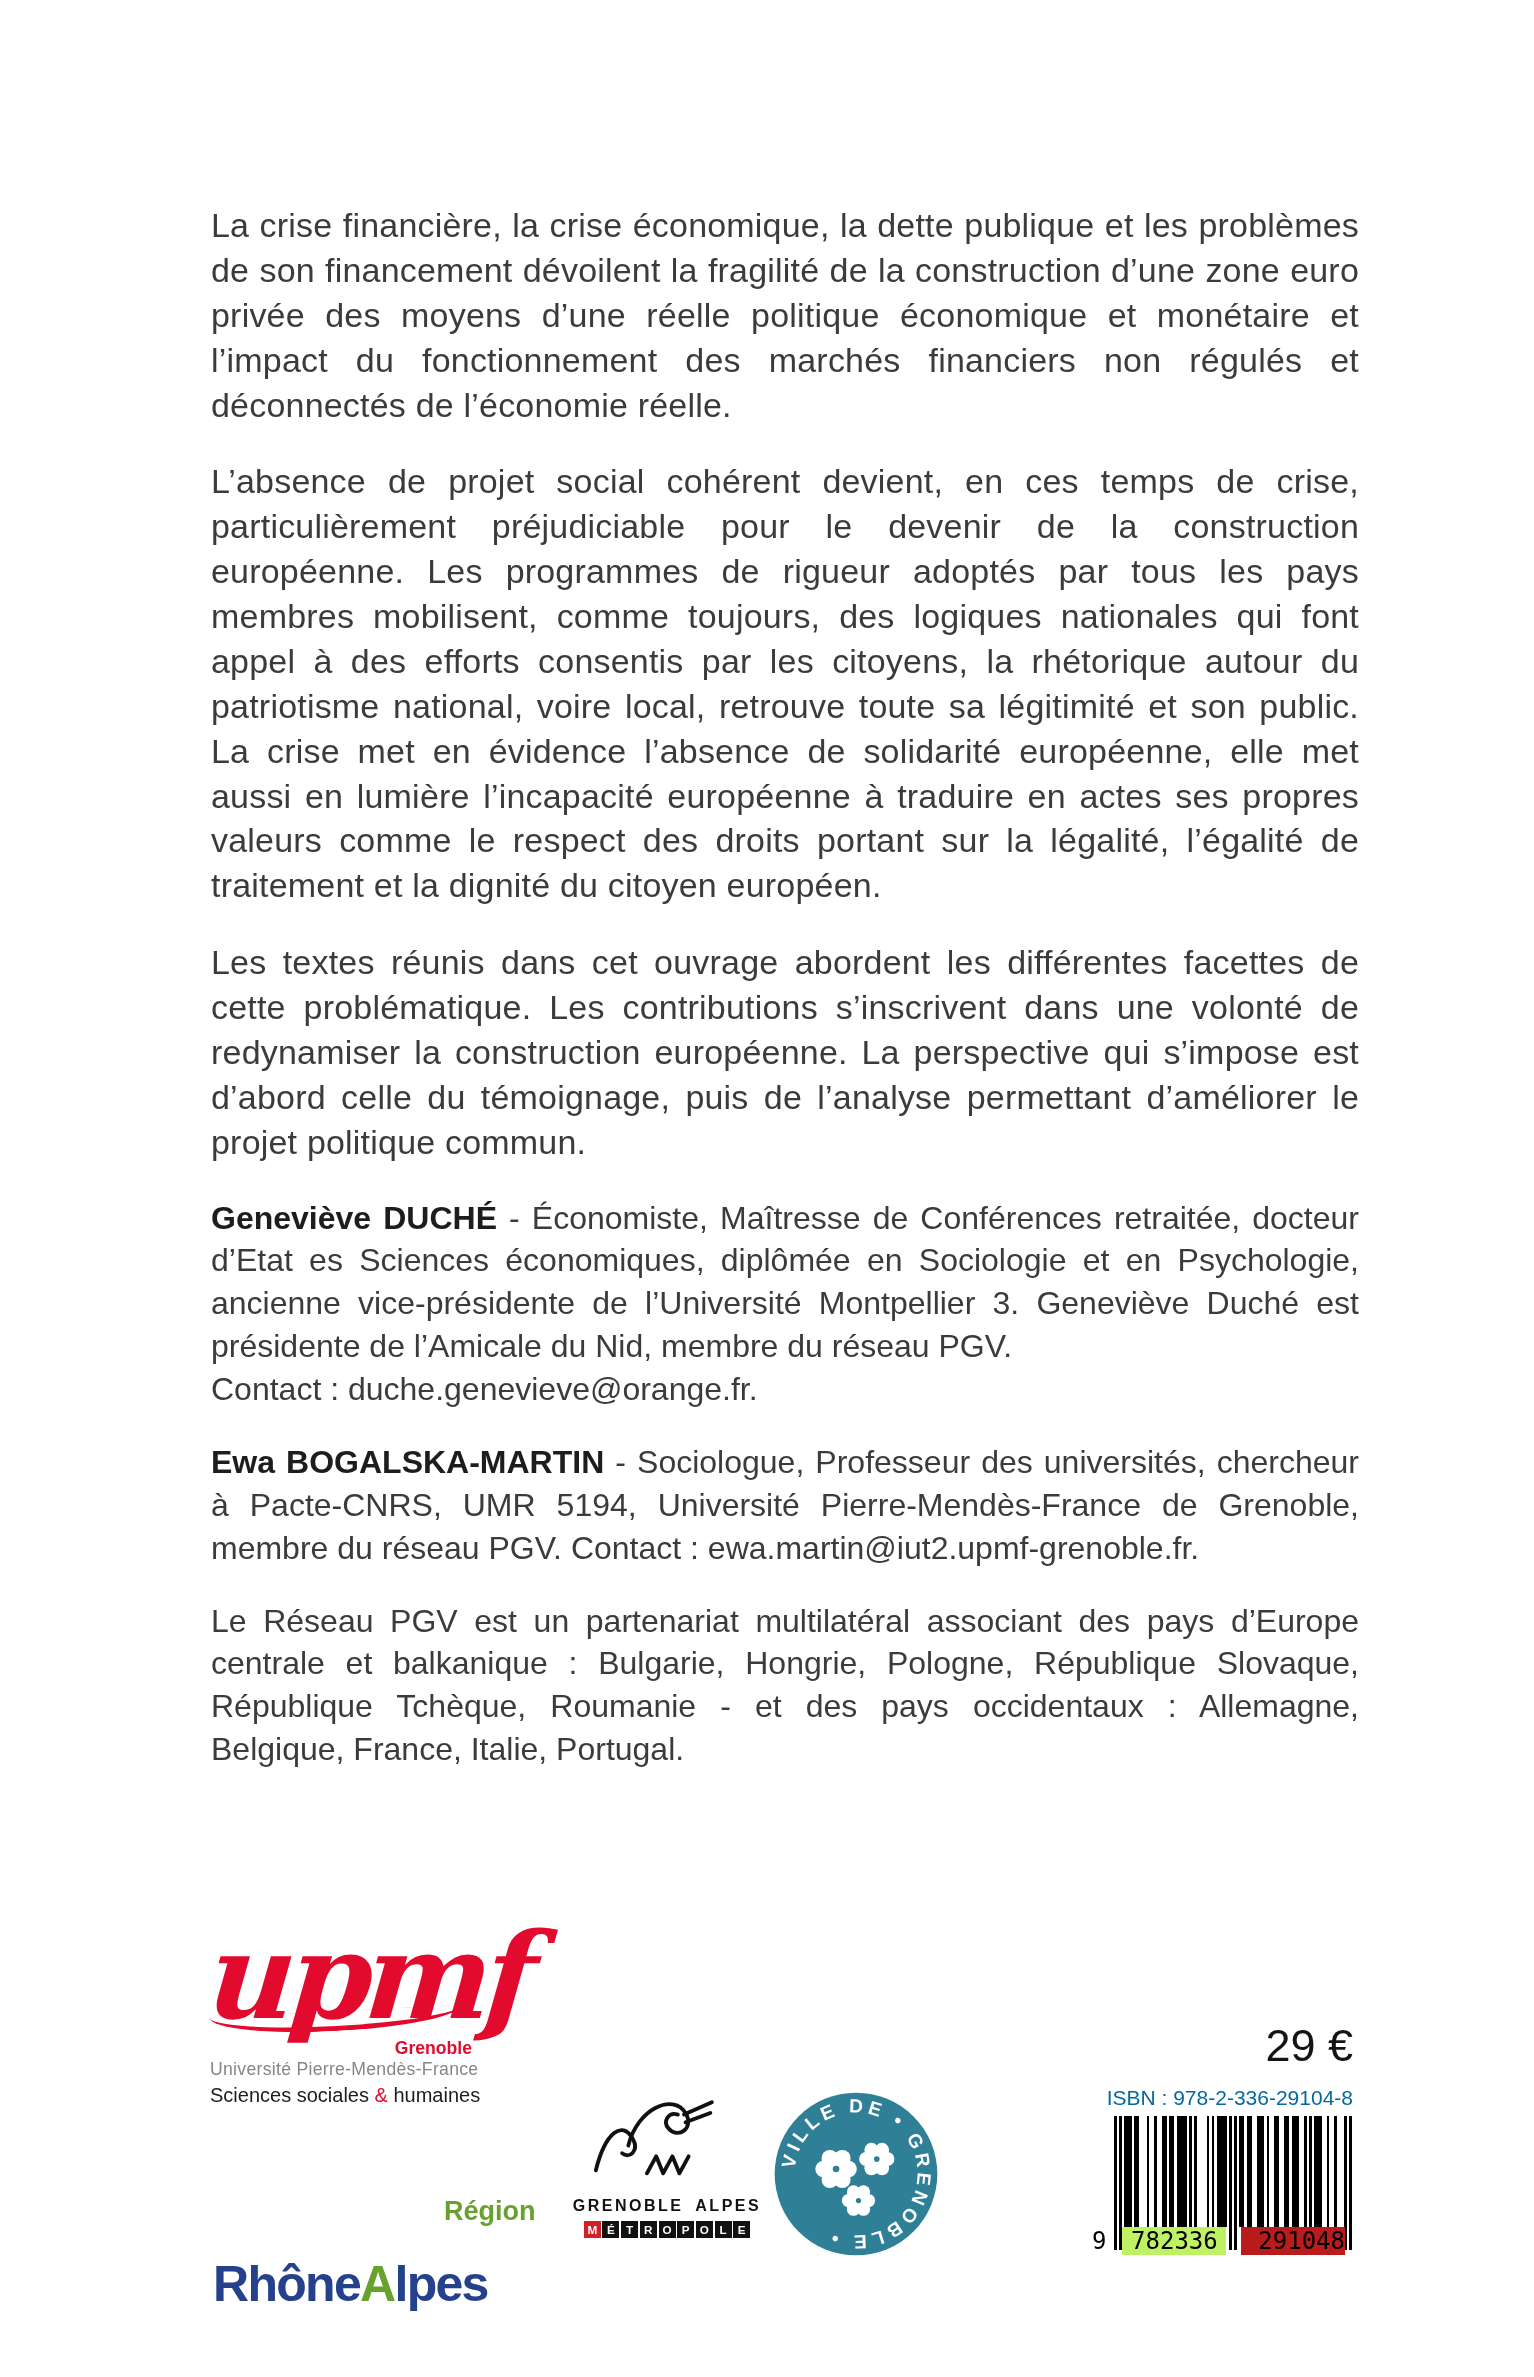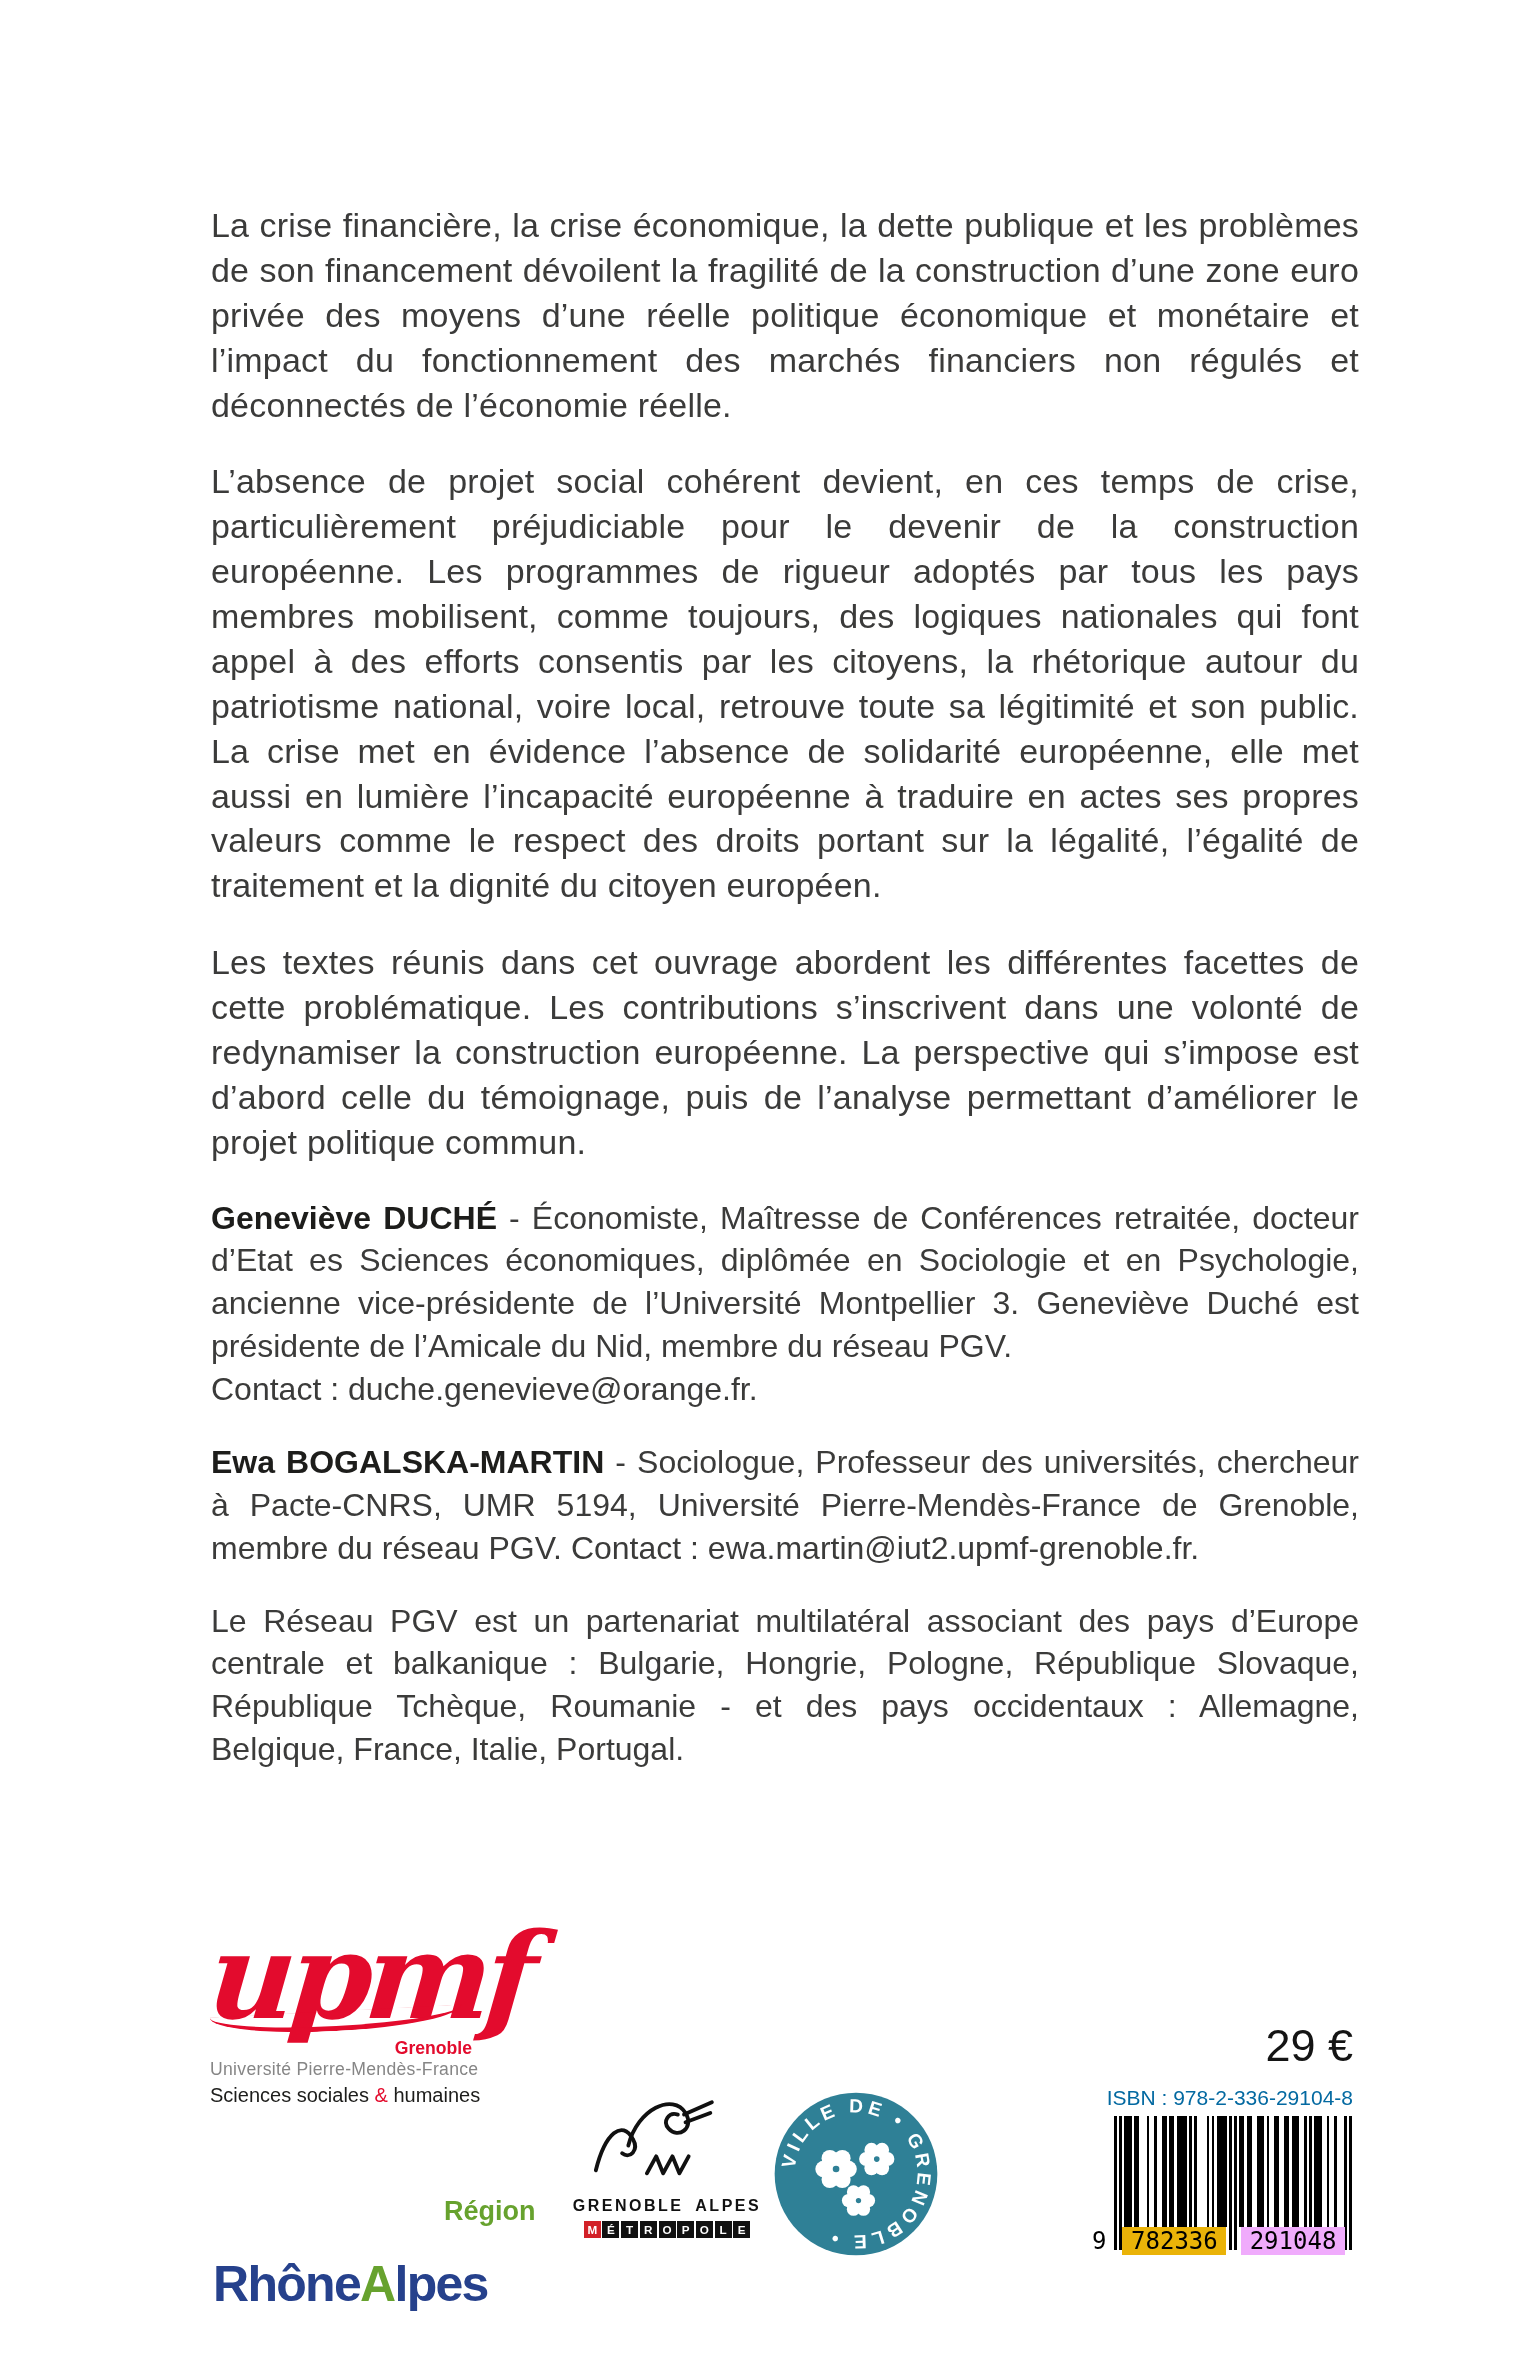--- a/index.html
+++ b/index.html
@@ -90,22 +90,22 @@
   .bc-bars{display:flex;align-items:flex-start;height:134px;}
   .bc-module{width:2.5px;height:111px;background:transparent;}
   .bc-module.on{background:var(--barcode-black);}
   .bc-module.guard{height:134px;}
   .bc-digits{
     position:relative;height:27px;margin-top:-23.5px;
     font-family:"DejaVu Sans Mono","Liberation Mono",monospace;
     font-size:24px;color:#000;
   }
   .bc-first{position:absolute;left:-22px;top:0;}
-  .bc-g1{position:absolute;left:8.4px;width:104px;text-align:center;background:#eab308;}
-  .bc-g2{position:absolute;left:127px;width:104px;text-align:center;background:#f0abfc;}
+  .bc-g1{position:absolute;left:8.4px;width:104px;text-align:center;background:#bef264;}
+  .bc-g2{position:absolute;left:127px;width:104px;text-align:right;background:#b91c1c;}
 </style>
 </head>
 <body>
 
 <div class="cover">
 
   <main class="text-col">
     <p class="body-p">La crise financière, la crise économique, la dette publique et les problèmes de son financement dévoilent la fragilité de la construction d’une zone euro privée des moyens d’une réelle politique économique et monétaire et l’impact du fonctionnement des marchés financiers non régulés et déconnectés de l’économie réelle.</p>
     <p class="body-p">L’absence de projet social cohérent devient, en ces temps de crise, particulièrement préjudiciable pour le devenir de la construction européenne. Les programmes de rigueur adoptés par tous les pays membres mobilisent, comme toujours, des logiques nationales qui font appel à des efforts consentis par les citoyens, la rhétorique autour du patriotisme national, voire local, retrouve toute sa légitimité et son public. La crise met en évidence l’absence de solidarité européenne, elle met aussi en lumière l’incapacité européenne à traduire en actes ses propres valeurs comme le respect des droits portant sur la légalité, l’égalité de traitement et la dignité du citoyen européen.</p>
     <p class="body-p">Les textes réunis dans cet ouvrage abordent les différentes facettes de cette problématique. Les contributions s’inscrivent dans une volonté de redynamiser la construction européenne. La perspective qui s’impose est d’abord celle du témoignage, puis de l’analyse permettant d’améliorer le projet politique commun.</p>

